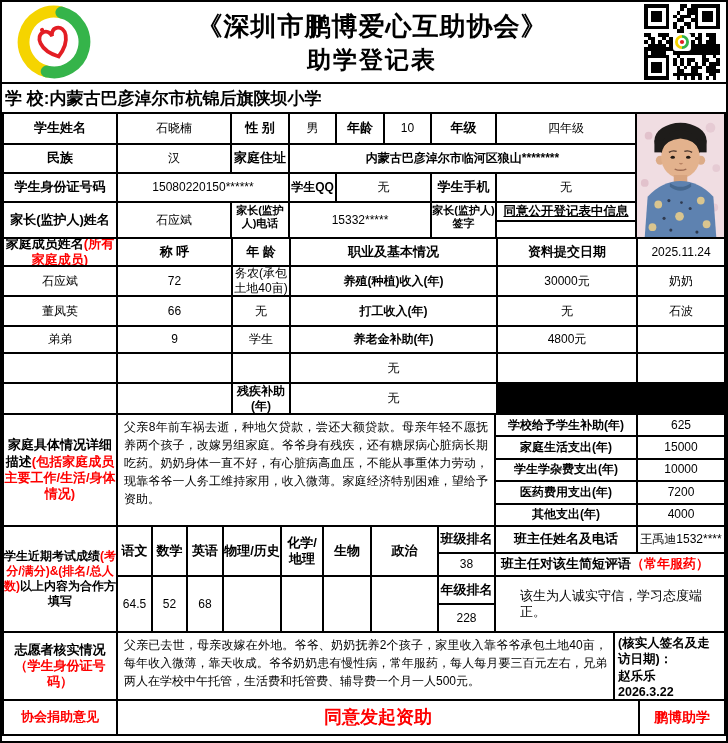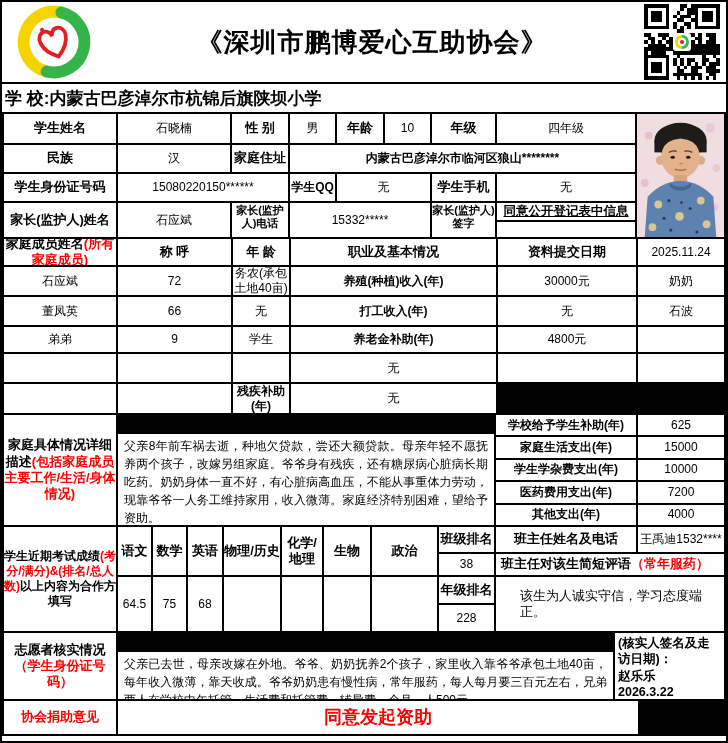--- a/index.html
+++ b/index.html
@@ -26,21 +26,21 @@
   #bandC { height:110px; grid-template-columns:112px 376px 140px 1fr; grid-template-rows:repeat(5,1fr); }
   #bandD { height:104px; grid-template-columns:112px 33px 33px 34px 56px 40px 46px 65px 55px 140px 1fr; grid-template-rows:25px 21px 26px 1fr; }
   #bandE { height:66px; grid-template-columns:112px 495px 1fr; }
   #bandF { height:33px; grid-template-columns:112px 520px 1fr; }
 
   .c { background:#fff; display:flex; align-items:center; justify-content:center; text-align:center; font-size:12px; line-height:1.25; overflow:hidden; }
   .b { font-weight:bold; }
   .red { color:#fe0000; }
   .f13 { font-size:13px; }
   .left { justify-content:flex-start; text-align:left; }
-  .desc { text-align:justify; padding:3px 6px; font-size:12px; line-height:1.5; align-items:flex-start;margin-top:19px; }
+  .desc { text-align:justify; padding:3px 6px; font-size:12px; line-height:1.5; align-items:flex-start; }
   .narrow { font-size:11px; font-weight:bold; line-height:1.15; align-items:flex-start; padding-top:1px; }
   .consent { flex-direction:column; justify-content:flex-start; padding:0; }
   .consent-top { width:100%; height:55%; border-bottom:2px solid #000; display:flex; align-items:center; justify-content:center; font-weight:bold; font-size:12.5px; text-decoration:underline; }
   .photo-cell { padding:0; }
   .photo-cell svg { width:100%; height:100%; display:block; }
   .verifier { flex-direction:column; align-items:flex-start; justify-content:flex-start; padding:2px 3px; font-weight:bold; font-size:12.5px; line-height:1.3; text-align:left; }
   .wrapbox { width:100%; }
   .footer-main { font-size:18px; font-weight:bold; }
   .footer-side { font-size:14px; font-weight:bold; }
 </style>
@@ -57,20 +57,21 @@
           <path d="M50,9 A36,36 0 0 1 50,81" fill="none" stroke="#35b44a" stroke-width="14" stroke-linecap="round"></path>
         </g>
         <g transform="rotate(-18 50 45)">
           <path d="M50,63 C30,49 31,31 42,30 C48,29.5 50,36 50,38 C50,36 52,29.5 58,30 C69,31 70,49 50,63 Z" fill="none" stroke="#e31e24" stroke-width="4.5"></path>
           <circle cx="41" cy="27" r="2.5" fill="#e31e24"></circle>
         </g>
       </svg>
     </div>
     <div class="title-wrap">
       <div class="title-line1">《深圳市鹏博爱心互助协会》</div>
+      <div class="title-line2">助学登记表</div>
     </div>
     <div class="qr" id="qr">
         <div style="grid-area: 21 / 21;"></div>
         <div class="m" style="grid-area: 21 / 20;"></div>
         <div style="grid-area: 21 / 19;"></div>
         <div class="m" style="grid-area: 21 / 18;"></div>
         <div style="grid-area: 21 / 17;"></div>
         <div class="m" style="grid-area: 21 / 16;"></div>
         <div style="grid-area: 21 / 15;"></div>
         <div class="m" style="grid-area: 21 / 14;"></div>
@@ -677,21 +678,21 @@
       <div class="c b f13" style="grid-column:10; grid-row:1;">班主任姓名及电话</div>
       <div class="c" style="grid-column:11; grid-row:1;">王禹迪1532****</div>
 
       <div class="c" style="grid-column:9; grid-row:2;">38</div>
       <div class="c left b f13" style="grid-column:10/12; grid-row:2; padding-left:5px;">
         <span>班主任对该生简短评语</span>
           <span class="red">（常年服药）</span>
       </div>
 
       <div class="c" style="grid-column:2; grid-row:3/5;">64.5</div>
-      <div class="c" style="grid-column:3; grid-row:3/5;">75</div>
+      <div class="c" style="grid-column:3; grid-row:3/5;">52</div>
       <div class="c" style="grid-column:4; grid-row:3/5;">68</div>
       <div class="c" style="grid-column:5; grid-row:3/5;"></div>
       <div class="c" style="grid-column:6; grid-row:3/5;"></div>
       <div class="c" style="grid-column:7; grid-row:3/5;"></div>
       <div class="c" style="grid-column:8; grid-row:3/5;"></div>
 
       <div class="c b f13" style="grid-column:9; grid-row:3;">年级排名</div>
       <div class="c left f13" style="grid-column:10/12; grid-row:3/5; padding-left:24px;">该生为人诚实守信，学习态度端正。</div>
       <div class="c" style="grid-column:9; grid-row:4;">228</div>
     </div>
@@ -704,16 +705,17 @@
       <div class="c verifier">
         <span>(核实人签名及走访日期)：</span>
         <span>赵乐乐</span>
         <span>2026.3.22</span>
       </div>
     </div>
 
     <div class="band" id="bandF">
       <div class="c b f13 red">协会捐助意见</div>
       <div class="c red footer-main">同意发起资助</div>
+      <div class="c red footer-side">鹏博助学</div>
     </div>
 
   </div>
 </div>
 
 </body></html>

